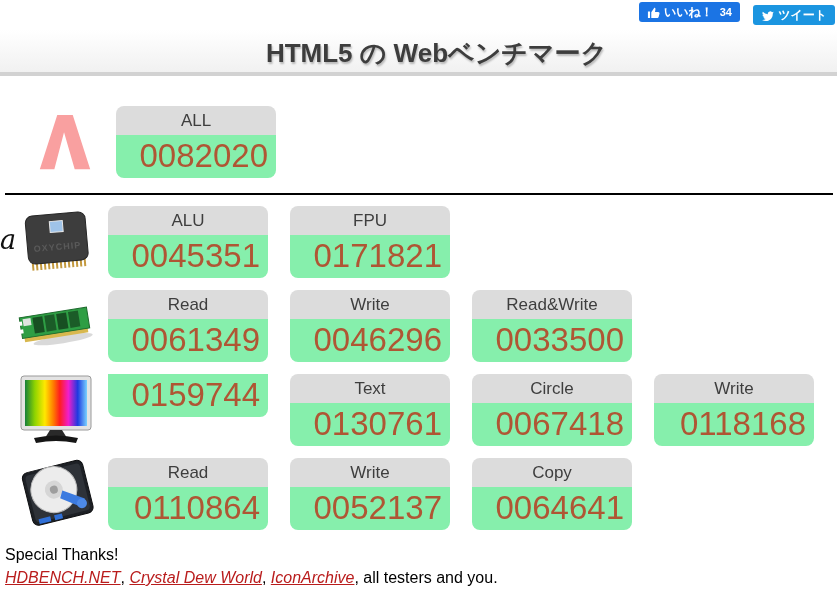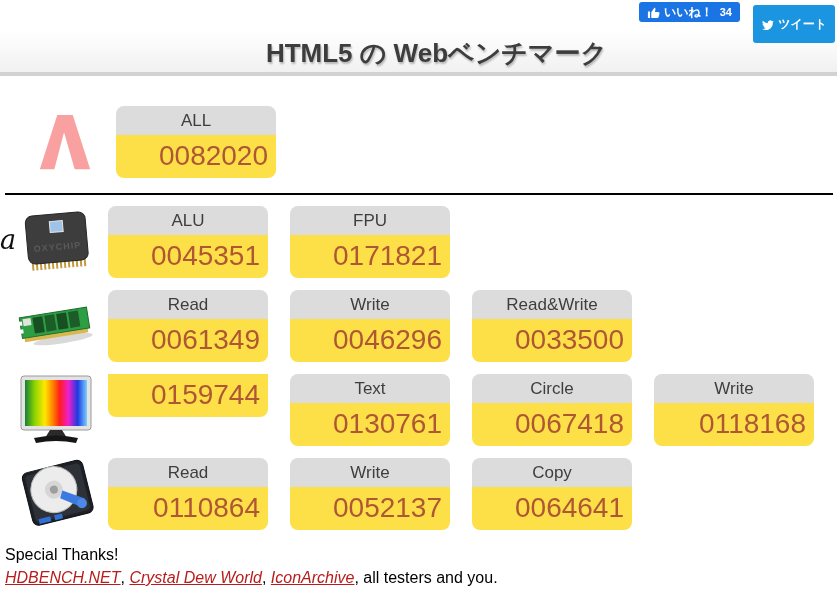--- a/index.html
+++ b/index.html
@@ -6,40 +6,40 @@
   html,body { width:837px; height:592px; overflow:hidden; background:#fff;
     font-family:"Liberation Sans","DejaVu Sans",sans-serif; }
 
   
   .topbar { height:30px; position:relative; }
   .fb-btn { position:absolute; top:2px; right:97px; height:20px; background:#1b74e4;
     color:#fff; border:none; border-radius:3px; display:flex; align-items:center;
     padding:0 8px; font-size:12px; font-weight:bold; cursor:pointer; }
   .fb-btn svg { margin-right:4px; }
   .fb-count { margin-left:7px; font-size:11px; font-weight:bold; }
-  .tw-btn { position:absolute; top:5px; right:2px; height:38px; background:#1b95e0;
+  .tw-btn { position:absolute; top:5px; right:2px; height:20px; background:#1b95e0;
     color:#fff; border:none; border-radius:3px; display:flex; align-items:center;
     padding:0 8px; font-size:12px; font-weight:bold; cursor:pointer; }
   .tw-btn svg { margin-right:4px; }
 
   
   .title-band { height:46px; background:linear-gradient(#ffffff,#f1f1f1);
     border-bottom:4px solid #d2d2d2; text-align:center; }
   .title-band h1 { font-size:26px; line-height:46px; font-weight:600; color:#3d3d3d;
     text-shadow:1px 2px 2px rgba(0,0,0,0.25);padding-left:36px; }
 
   
   .row { display:flex; height:72px; padding-left:5px; margin-bottom:12px; position:relative; }
   .row.first { margin-top:30px; margin-bottom:0;padding-left:13px; }
   .icon-cell { width:103px; display:flex; align-items:center; justify-content:center; }
   .card { width:160px; margin-right:22px; border-radius:8px; }
   .card-head { height:29px; background:#dcdcdc; border-radius:8px 8px 0 0;
     text-align:center; font-size:17px; line-height:29px; color:#3e3e3e; }
-  .card-body { height:43px; background:#fde047; border-radius:0 0 8px 8px;
-    text-align:right; padding-right:8px; font-size:28px; line-height:41px; color:#af5634; }
+  .card-body { height:43px; background:#86efac; border-radius:0 0 8px 8px;
+    text-align:right; padding-right:8px; font-size:33px; line-height:41px; color:#af5634; }
 
   .divider { border:none; border-top:2px solid #000; margin:15px 4px 11px 5px; }
 
   .stray-a { position:absolute; left:0px; top:224px; font-family:"DejaVu Serif",serif;
     font-style:italic; font-size:27px; color:#111; z-index:0; }
   .row .icon-cell svg { position:relative; z-index:1; }
 
   
   .footer { padding-left:5px; margin-top:13px; font-size:16px; color:#000; line-height:23px; }
   .footer a { color:#b91c1c; text-decoration:underline; cursor:pointer;font-style:italic; }

